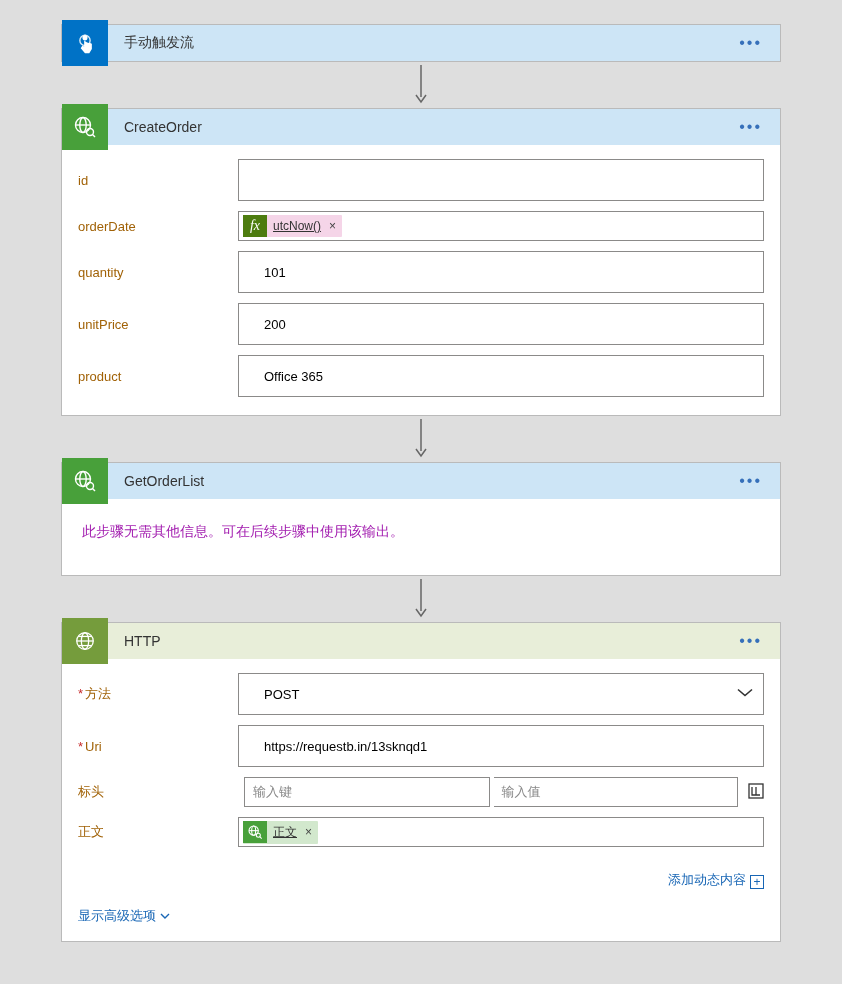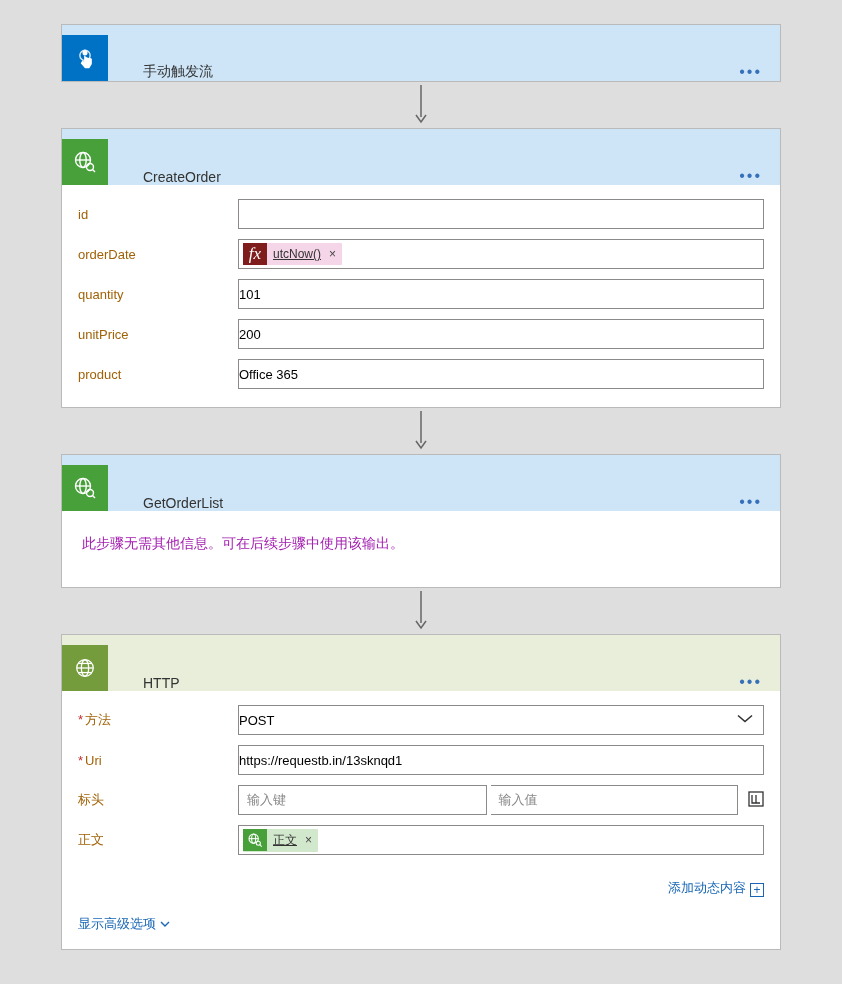--- a/index.html
+++ b/index.html
@@ -1,49 +1,49 @@
 <!DOCTYPE html>
 <html><head>
 <meta charset="utf-8">
 <style>
 * { box-sizing: border-box; margin: 0; padding: 0; }
 body { background: #dedede; font-family: "Segoe UI", "Microsoft YaHei", sans-serif; font-size: 13px; color: #333; padding: 24px 0 30px; }
 .canvas { width: 720px; margin: 0 auto; }
 .card { background: #fff; border: 1px solid #bababa; margin: 0 auto; width: 720px; }
-.header { display: flex; align-items: flex-end; height: 56px; gap: 19px; }
+.header { display: flex; align-items: center; height: 36px; }
 .icon-box { width: 46px; height: 46px; display: flex; align-items: center; justify-content: center; color: #fff; flex-shrink: 0; }
 .header-title { flex: 1; padding-left: 16px; font-size: 14px; color: #333; }
 .header-menu { padding-right: 18px; color: #3670ba; font-size: 16px; letter-spacing: 2px; cursor: pointer; }
 .hdr-manual { background: #cde5f6; }
 .hdr-manual .icon-box { background: #0072c6; }
 .hdr-api { background: #cde5f6; }
 .hdr-api .icon-box { background: #48a03a; }
 .hdr-http { background: #e8eed9; }
 .hdr-http .icon-box { background: #759c3c; }
 .body-pad { padding: 14px 16px 18px; }
 .form-row { display: flex; align-items: center; margin-bottom: 10px; }
 .form-row:last-child { margin-bottom: 0; }
 .form-label { width: 160px; font-size: 13px; color: #a16207; }
 .req::before { content: "*"; color: #c62c2c; margin-right: 2px; }
 .form-field { flex: 1; }
-.input, .select { width: 100%; height: 30px; border: 1px solid #8b8a89; background: #fff; font-size: 13px; padding: 4px 0; font-family: inherit; }
+.input, .select { width: 100%; height: 42px; border: 1px solid #8b8a89; background: #fff; font-size: 13px; padding: 4px 25px; font-family: inherit; }
 .select-wrap { position: relative; }
 .select-wrap .chev { position: absolute; right: 10px; top: 50%; transform: translateY(-50%); pointer-events: none; }
 .token-field { display: flex; align-items: center; width: 100%; min-height: 30px; border: 1px solid #8b8a89; background: #fff; padding: 2px 4px; gap: 4px; }
 .token { display: inline-flex; align-items: center; border-radius: 1px; font-size: 12px; }
 .token-fx { background: #f5d5e8; }
-.token-fx .t-icon { background: #7f1d1d; color: #fff; width: 24px; height: 22px; display: flex; align-items: center; justify-content: center; font-size: 17px; font-style: italic; font-family: serif; }
+.token-fx .t-icon { background: #4d7c0f; color: #fff; width: 24px; height: 22px; display: flex; align-items: center; justify-content: center; font-size: 14px; font-style: italic; font-family: serif; }
 .token-body { padding: 3px 6px; text-decoration: underline; }
 .token-x { padding: 0 6px 0 2px; cursor: pointer; color: #444; }
 .token-api { background: #d2e8cd; }
 .token-api .t-icon { background: #48a03a; width: 24px; height: 22px; display: flex; align-items: center; justify-content: center; }
 .info-text { padding: 24px 20px 34px; font-size: 14px; color: #a21caf; }
 .arrow { display: flex; flex-direction: column; align-items: center; margin: 0 auto; height: 46px; justify-content: center; }
 .arrow svg { display: block; }
-.pair-field { display: flex; gap: 4px; flex: 1; align-items: center; }
+.pair-field { display: flex; gap: 4px; flex: 1; align-items: center; margin-left: 6px; }
 .pair-field .half { flex: 1; border: 1px solid #8b8a89; height: 30px; padding: 5px 8px; color: #888; font-size: 13px; background: #fff; }
 .pair-field .half + .half { border-left: none; }
 .switch-icon { margin-left: 10px; cursor: pointer; color: #333; }
 .dyn-link { text-align: right; padding: 6px 16px 0 0; font-size: 13px; }
 .dyn-link a { color: #1866b5; text-decoration: none; cursor: pointer; }
 .dyn-link .plus-box { display: inline-block; width: 14px; height: 14px; border: 1px solid #1866b5; text-align: center; line-height: 12px; font-size: 12px; margin-left: 4px; vertical-align: -2px; }
 .adv-link { padding: 18px 16px 16px; }
 .adv-link a { color: #1866b5; font-size: 13px; text-decoration: none; cursor: pointer; font-family: Liberation Serif, serif; }
 .adv-link .chev-sm { margin-left: 4px; }
 </style>

